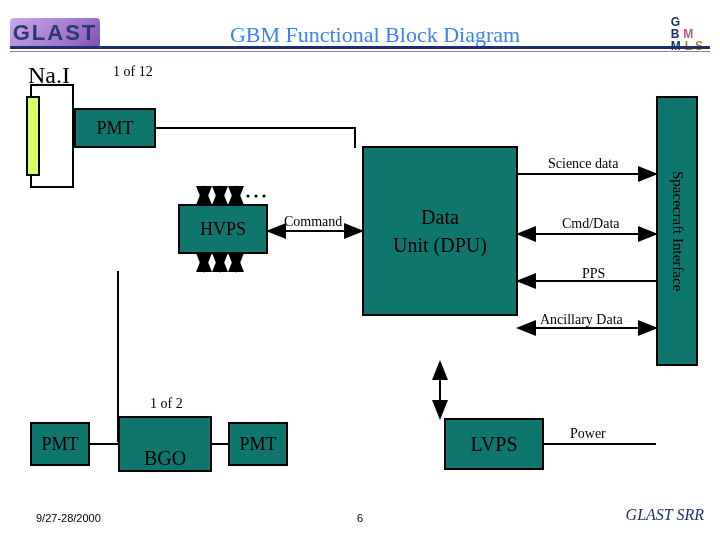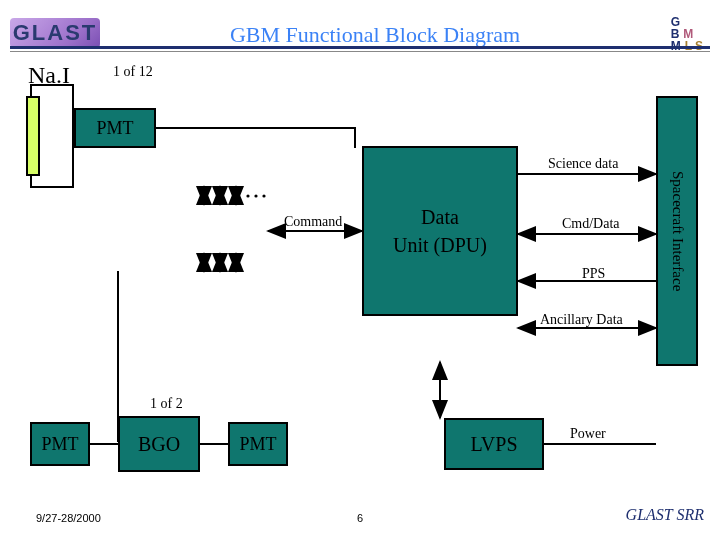--- a/index.html
+++ b/index.html
@@ -207,20 +207,23 @@
 
   <div class="label" style="left:28px; top:6px; font-size:24px;">Na.I</div>
   <div class="nai-box" style="left:30px; top:28px; width:44px; height:104px;"></div>
   <div class="nai-band" style="left:26px; top:40px; width:14px; height:80px;"></div>
   <div class="label small" style="left:86px; top:8px;margin-left:27px;">1 of 12</div>
 
   <div class="box" style="left:74px; top:52px; width:82px; height:40px;">
     <span>PMT</span>
   </div>
 
+  <div class="box" style="left:178px; top:148px; width:90px; height:50px;">
+    <span>HVPS</span>
+  </div>
 
   <div class="label small" style="left:284px; top:158px;">Command</div>
 
   <div class="box" style="left:362px; top:90px; width:156px; height:170px; flex-direction:column; font-size:20px; line-height:28px;">
     <div>Data</div>
     <div>Unit (DPU)</div>
   </div>
 
   <div class="box" style="left:656px; top:40px; width:42px; height:270px; font-size:15px;">
     <span style="writing-mode: vertical-rl; transform: none;">Spacecraft Interface</span>
@@ -228,21 +231,21 @@
 
   <div class="label small" style="left:548px; top:100px;">Science data</div>
   <div class="label small" style="left:562px; top:160px;">Cmd/Data</div>
   <div class="label small" style="left:582px; top:210px;">PPS</div>
   <div class="label small" style="left:540px; top:256px;">Ancillary Data</div>
 
   <div class="label small" style="left:150px; top:340px;">1 of 2</div>
   <div class="box" style="left:30px; top:366px; width:60px; height:44px;">
     <span>PMT</span>
   </div>
-  <div class="box" style="left:118px; top:360px; width:82px; height:56px; font-size:20px;">
+  <div class="box" style="left:118px; top:360px; width:94px; height:56px; font-size:20px;align-items:flex-end;">
     <span>BGO</span>
   </div>
   <div class="box" style="left:228px; top:366px; width:60px; height:44px;">
     <span>PMT</span>
   </div>
 
   <div class="box" style="left:396px; top:362px; width:100px; height:52px; font-size:20px;margin-left:48px;">
     <span>LVPS</span>
   </div>
 

